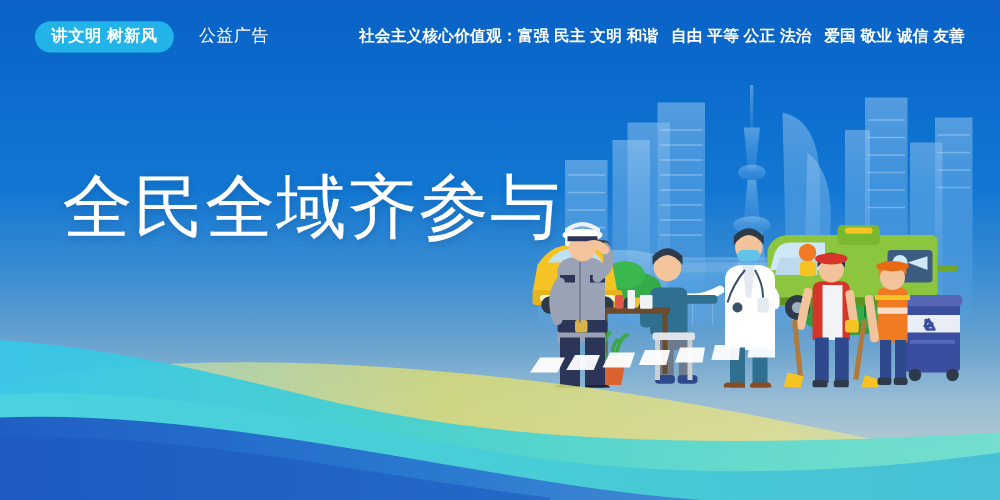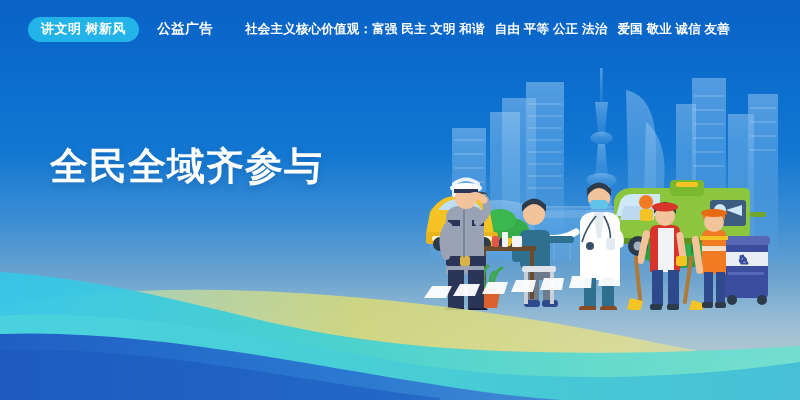--- a/index.html
+++ b/index.html
@@ -20,50 +20,50 @@
         #a9c4d2 86%,
         #b7cbd2 92%,
         #c7d4d2 100%);
   }
 
   
   .topbar{
     position:absolute; left:0; top:0; width:800px; height:58px;
     display:flex; align-items:center;
     z-index:40;
+    gap:20px;
   }
   .pill{
     margin-left:28px;
     display:inline-flex; align-items:center; justify-content:center;
     height:25px; padding:0 13px;
     border-radius:13px;
     background:#22b4e8;
     color:#ffffff;
     font-size:13px; font-weight:bold;
     letter-spacing:.5px;
     white-space:nowrap;
   }
   .public-ad{
-    margin-left:18px;
-    color:#ffffff; font-size:13.5px; font-weight:bold;
+    color:#ffffff; font-size:13.5px; font-weight:normal;
     letter-spacing:.5px; white-space:nowrap;text-align:right;
   }
   .values{
-    margin-left:32px;
+    margin-left:52px;
     color:#ffffff; font-size:12.5px; font-weight:bold;
     letter-spacing:.2px; white-space:nowrap;
   }
   .values .vsp{ display:inline-block; width:5px; }
 
   
   .headline{
     position:absolute; left:50px; top:136px;
     z-index:35;
     color:#ffffff;
-    font-size:38px; font-weight:bold;
+    font-size:56px; font-weight:normal;
     line-height:60px;
     letter-spacing:1px;
     text-shadow:0 2px 6px rgba(6,58,115,.25);
     white-space:nowrap;
   }
 
   
   .skyline{ position:absolute; left:430px; top:60px; width:370px; height:230px; z-index:5; }
 
   

